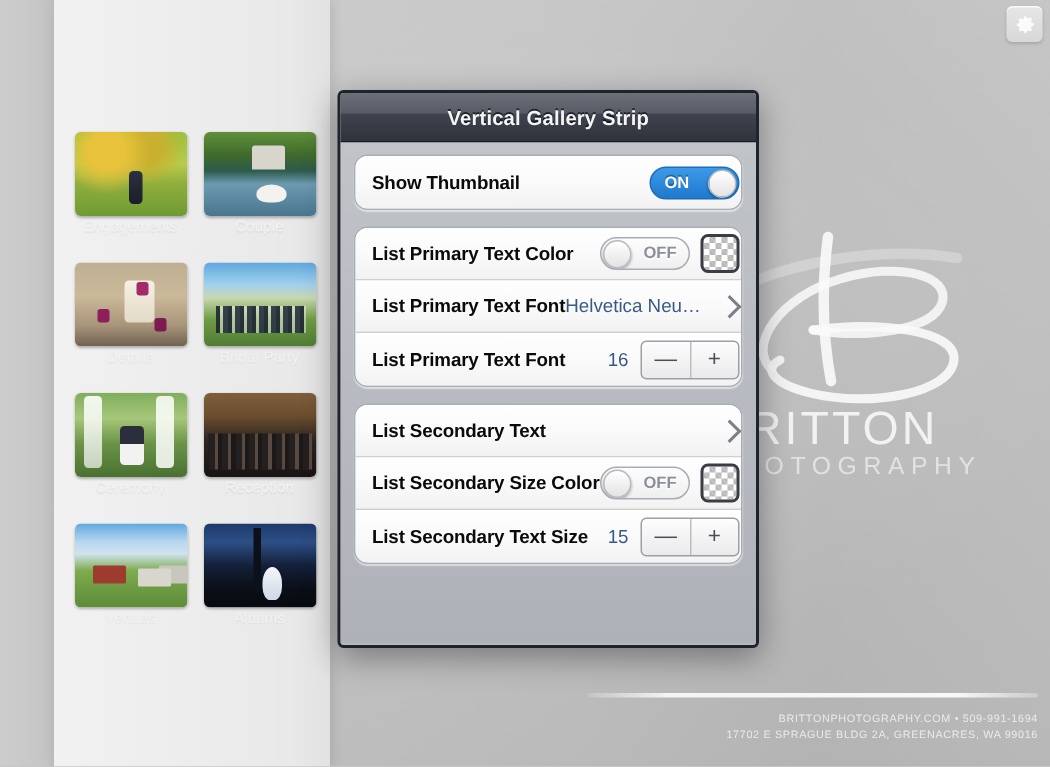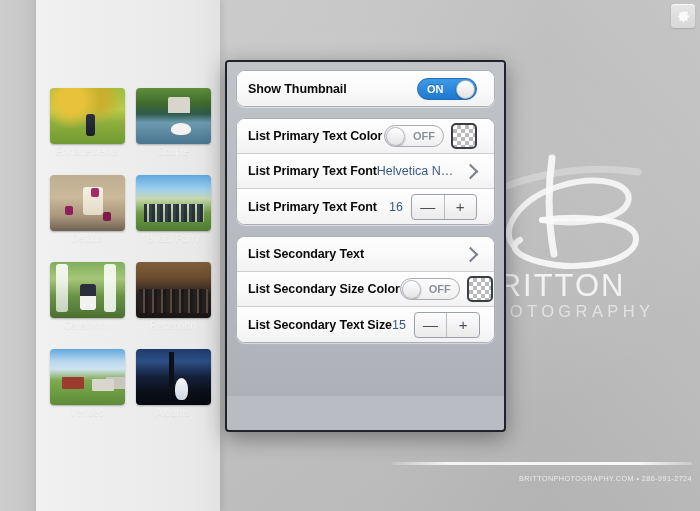--- a/index.html
+++ b/index.html
@@ -275,21 +275,21 @@
     border-radius: 9px;
     border: 1px solid #a9adb4;
     overflow: hidden;
     box-shadow: 0 1px 1px rgba(255,255,255,0.55);
     margin-bottom: 11px;
   }
   .row {
     height: 35px;
     display: flex;
     align-items: center;
-    padding: 0 17px 0 11px;
+    padding: 0 1px 0 11px;
     background: linear-gradient(to bottom, #fefefe 0%, #fafafa 50%, #f2f2f2 100%);
     border-bottom: 1px solid #cfcfcf;
     box-sizing: border-box;
     position: relative;
   }
   .row:last-child { border-bottom: none; }
   .row-label {
     font-size: 12.5px;
     font-weight: bold;
     color: #0a0a0a;
@@ -487,24 +487,28 @@
   </div>
 
   <div id="gear-button">
     <svg width="15" height="15" viewBox="0 0 24 24">
       <path fill="#fbfbfb" d="M12 8.2a3.8 3.8 0 100 7.6 3.8 3.8 0 000-7.6zm9-0.9l-2.2-.5a7.2 7.2 0 00-.8-1.9l1.2-1.9-1.9-1.9-1.9 1.2a7.2 7.2 0 00-1.9-.8L13 0h-2l-.5 2.2a7.2 7.2 0 00-1.9.8L6.7 1.8 4.8 3.7 6 5.6a7.2 7.2 0 00-.8 1.9L3 8v2l2.2.5a7.2 7.2 0 00.8 1.9l-1.2 1.9 1.9 1.9 1.9-1.2c.6.35 1.23.62 1.9.8L11 18h2l.5-2.2c.67-.18 1.3-.45 1.9-.8l1.9 1.2 1.9-1.9-1.2-1.9c.35-.6.62-1.23.8-1.9L21 10z" transform="translate(0,3)"></path>
     </svg>
   </div>
 
   <div id="footer-rule"></div>
   <div id="footer-text">
-    <div>BRITTONPHOTOGRAPHY.COM • 286-991-2724</div>
+    <div>BRITTONPHOTOGRAPHY.COM • 509-991-1694</div>
+    <div>17702 E SPRAGUE BLDG 2A, GREENACRES, WA 99016</div>
   </div>
 
   <div id="popover">
+    <div id="popover-header">
+      <div id="popover-title">Vertical Gallery Strip</div>
+    </div>
 
     <div id="popover-body">
 
       <div class="group">
         <div class="row">
           <div class="row-label">Show Thumbnail</div>
           <div class="row-spacer"></div>
           <div class="switch on">
             <span class="track-text">ON</span>
             <span class="knob"></span>

